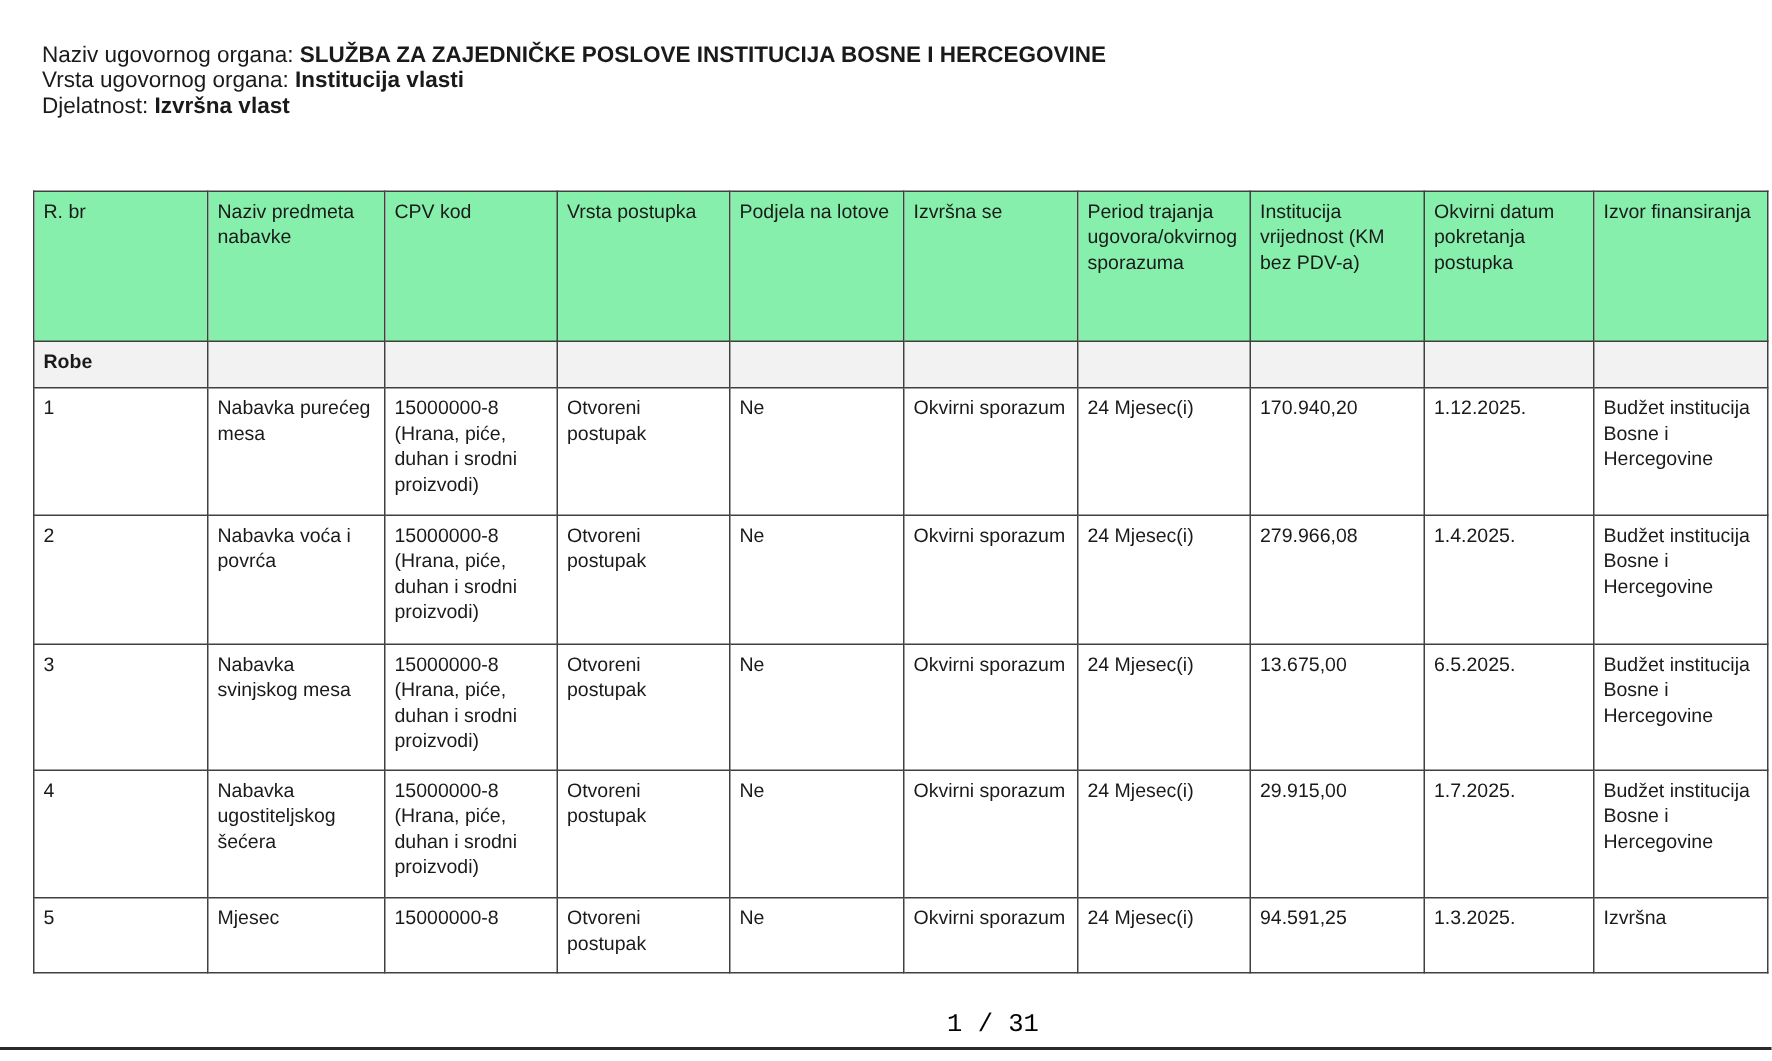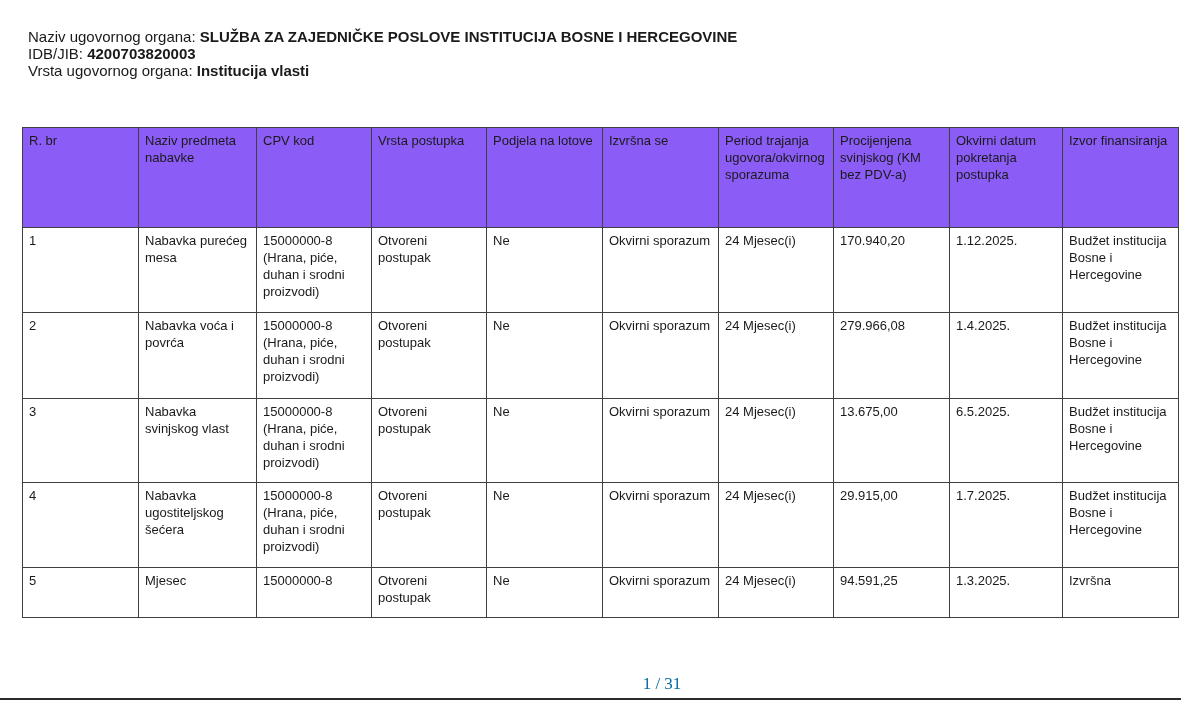--- a/index.html
+++ b/index.html
@@ -30,56 +30,56 @@
   }
   .plan-table th, .plan-table td {
     border: 1px solid #404040;
     vertical-align: top;
     text-align: left;
     padding: 4px 4px 3px 6px;
     font-weight: normal;
     overflow: hidden;
     word-wrap: break-word;
   }
-  .head-row th { background: #8b5cf6; height: 92px; }
+  .head-row th { background: #86efac; height: 92px; }
   .section-row td { background: #f2f2f2; height: 23px; }
   .section-row td.section { font-weight: bold; }
   tr.data-r1 td { height: 77px; }
   tr.data-r2 td { height: 78px; }
   tr.data-r3 td { height: 76px; }
   tr.data-r4 td { height: 77px; }
   tr.data-r5 td { height: 42px; }
   .page-indicator {
     position: absolute;
     top: 674px; left: 662px;
     transform: translateX(-50%);
-    font-family: Liberation Serif, serif;
+    font-family: Liberation Mono, monospace;
     font-size: 17px;
-    color: #0369a1;
+    color: #000000;
     white-space: nowrap;
   }
   .bottom-rule {
     position: absolute;
     left: 0; right: 0; top: 698px;
     height: 2px;
     background: #2b2b2b;
   }
 </style>
 </head>
 <body>
 
 <div class="meta">
   <div class="meta-line">
     <span class="lbl">Naziv ugovornog organa: </span><span class="val">SLUŽBA ZA ZAJEDNIČKE POSLOVE INSTITUCIJA BOSNE I HERCEGOVINE</span>
   </div>
   <div class="meta-line">
-    <span class="lbl">IDB/JIB: </span><span class="val">4200703820003</span>
+    <span class="lbl">Vrsta ugovornog organa: </span><span class="val">Institucija vlasti</span>
   </div>
   <div class="meta-line">
-    <span class="lbl">Vrsta ugovornog organa: </span><span class="val">Institucija vlasti</span>
+    <span class="lbl">Djelatnost: </span><span class="val">Izvršna vlast</span>
   </div>
 </div>
 
 <table class="plan-table">
   <colgroup>
     <col style="width:116px">
       <col style="width:118px">
       <col style="width:115px">
       <col style="width:115px">
       <col style="width:116px">
@@ -91,26 +91,38 @@
   </colgroup>
   <thead>
     <tr class="head-row">
       <th>R. br</th>
       <th>Naziv predmeta nabavke</th>
       <th>CPV kod</th>
       <th>Vrsta postupka</th>
       <th>Podjela na lotove</th>
       <th>Izvršna se</th>
       <th>Period trajanja ugovora/okvirnog sporazuma</th>
-      <th>Procijenjena svinjskog (KM bez PDV-a)</th>
+      <th>Institucija vrijednost (KM bez PDV-a)</th>
       <th>Okvirni datum pokretanja postupka</th>
       <th>Izvor finansiranja</th>
     </tr>
   </thead>
   <tbody>
+    <tr class="section-row">
+      <td class="section">Robe</td>
+      <td></td>
+      <td></td>
+      <td></td>
+      <td></td>
+      <td></td>
+      <td></td>
+      <td></td>
+      <td></td>
+      <td></td>
+    </tr>
     <tr class="data-r1">
       <td>1</td>
       <td>Nabavka purećeg mesa</td>
       <td>15000000-8 (Hrana, piće, duhan i srodni proizvodi)</td>
       <td>Otvoreni postupak</td>
       <td>Ne</td>
       <td>Okvirni sporazum</td>
       <td>24 Mjesec(i)</td>
       <td>170.940,20</td>
       <td>1.12.2025.</td>
@@ -123,21 +135,21 @@
       <td>Otvoreni postupak</td>
       <td>Ne</td>
       <td>Okvirni sporazum</td>
       <td>24 Mjesec(i)</td>
       <td>279.966,08</td>
       <td>1.4.2025.</td>
       <td>Budžet institucija Bosne i Hercegovine</td>
     </tr>
     <tr class="data-r3">
       <td>3</td>
-      <td>Nabavka svinjskog vlast</td>
+      <td>Nabavka svinjskog mesa</td>
       <td>15000000-8 (Hrana, piće, duhan i srodni proizvodi)</td>
       <td>Otvoreni postupak</td>
       <td>Ne</td>
       <td>Okvirni sporazum</td>
       <td>24 Mjesec(i)</td>
       <td>13.675,00</td>
       <td>6.5.2025.</td>
       <td>Budžet institucija Bosne i Hercegovine</td>
     </tr>
     <tr class="data-r4">

